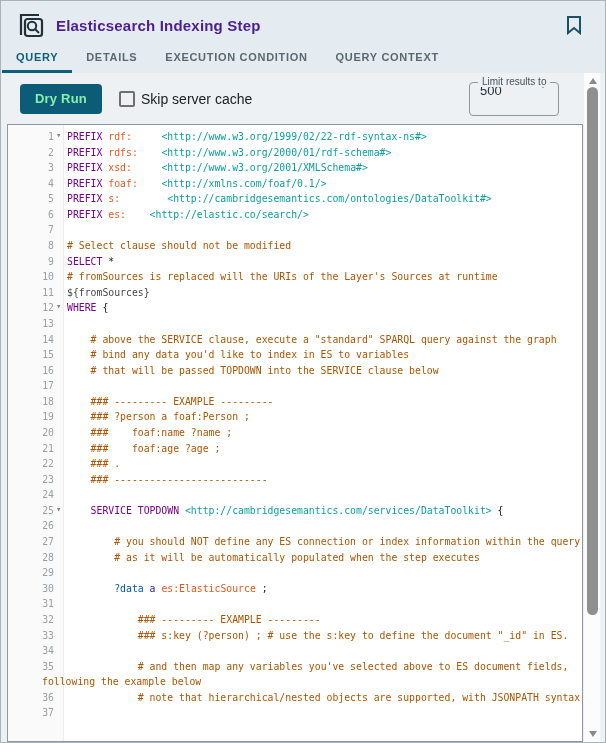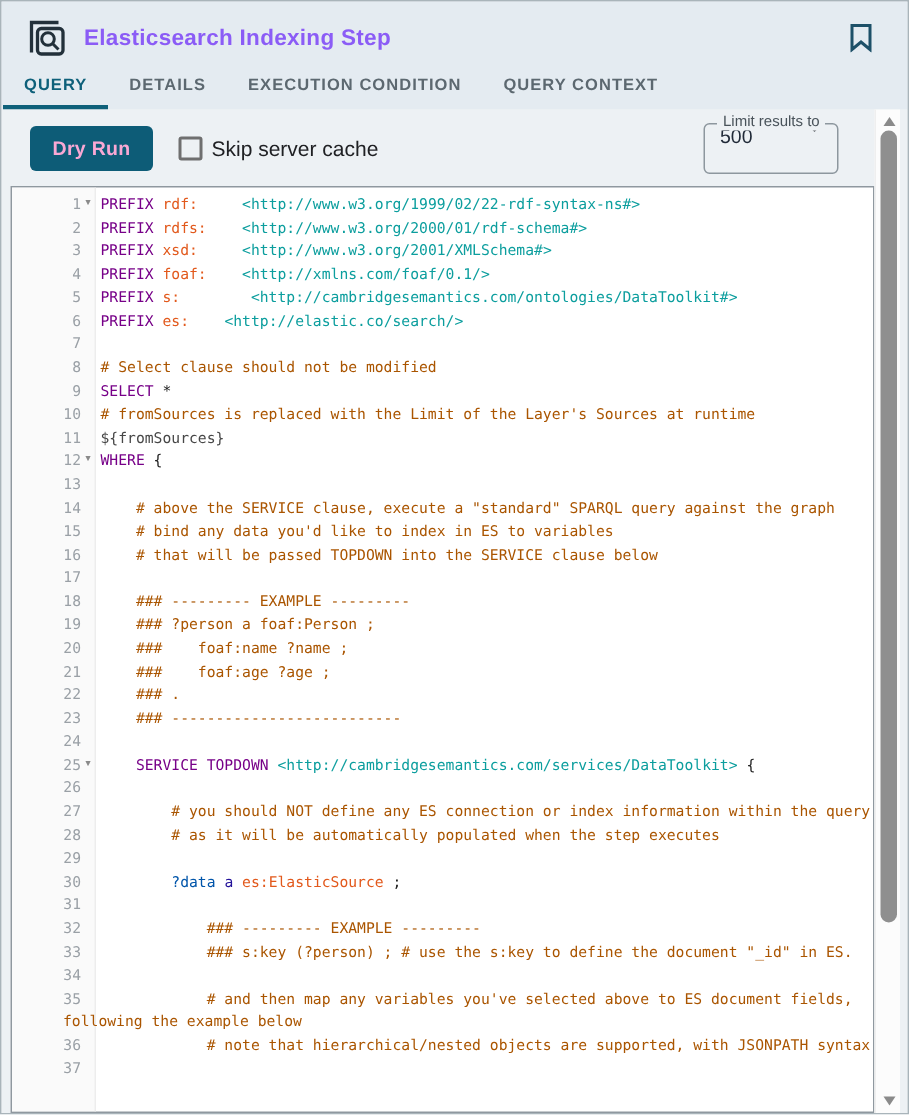--- a/index.html
+++ b/index.html
@@ -5,36 +5,36 @@
   * { margin:0; padding:0; box-sizing:border-box; }
   html,body { width:606px; height:743px; font-family:"Liberation Sans", sans-serif; background:#fff; }
   .dialog {
     width:606px; height:743px; border:1px solid #a9b4ba; background:#edf1f4;
     display:flex; flex-direction:column; overflow:hidden;
   }
   
   .header { background:#e4ebf1; }
   .title-row { display:flex; align-items:center; padding:11px 16px 4px 17px; }
   .hdr-icon { width:26px; height:26px; margin-right:12px; flex:0 0 auto; }
-  .title { font-size:15px; font-weight:700; color:#8b5cf6; letter-spacing:.2px; }
+  .title { font-size:15px; font-weight:700; color:#4c1d95; letter-spacing:.2px; }
   .spacer { flex:1; }
   .bm-icon { width:18px; height:20px; margin-right:6px; cursor:pointer; }
   .tabs { display:flex; padding-left:1px; }
   .tab {
     padding:9px 14px 7px 14px; font-size:11px; font-weight:700; letter-spacing:.7px;
     color:#5c6870; cursor:pointer; border-bottom:3px solid transparent; white-space:nowrap;
   }
   .tab.active { color:#0e607a; border-bottom-color:#0e607a; }
   
   .content { flex:1; display:flex; background:#edf1f4; position:relative; }
   .main { flex:1; display:flex; flex-direction:column; min-width:0; }
   
   .toolbar { height:51px; display:flex; align-items:center; padding:0 12px 0 19px; }
   .dryrun-btn {
-    background:#0d5c77; color:#f9a8d4; border:none; border-radius:4px; height:30px;
+    background:#0d5c77; color:#86efac; border:none; border-radius:4px; height:30px;
     padding:0 15px; font-size:13px; font-weight:600; font-family:"Liberation Sans",sans-serif;
     cursor:pointer; letter-spacing:.2px;
   }
   .chk-wrap { display:flex; align-items:center; margin-left:17px; cursor:pointer; }
   .checkbox { width:16px; height:16px; border:2px solid #6f6f6f; border-radius:2px; background:transparent; }
   .chk-label { font-size:14px; color:#202124; margin-left:6px; }
   .limit-select {
     position:relative; width:90px; height:34px; border:1px solid #8d979e; border-radius:4px;
     display:flex; padding:0 10px; cursor:pointer; margin-right:12px;
   }
@@ -126,21 +126,21 @@
       <div class="editor" id="code-editor">
           <div class="code-row"><span class="gutter-num">1</span><span class="fold-arrow">▾</span><span class="s-kw">PREFIX </span><span class="s-px">rdf:</span><span class="s-tx">     </span><span class="s-ur">&lt;http://www.w3.org/1999/02/22-rdf-syntax-ns#&gt;</span></div>
           <div class="code-row"><span class="gutter-num">2</span><span class="s-kw">PREFIX </span><span class="s-px">rdfs:</span><span class="s-tx">    </span><span class="s-ur">&lt;http://www.w3.org/2000/01/rdf-schema#&gt;</span></div>
           <div class="code-row"><span class="gutter-num">3</span><span class="s-kw">PREFIX </span><span class="s-px">xsd:</span><span class="s-tx">     </span><span class="s-ur">&lt;http://www.w3.org/2001/XMLSchema#&gt;</span></div>
           <div class="code-row"><span class="gutter-num">4</span><span class="s-kw">PREFIX </span><span class="s-px">foaf:</span><span class="s-tx">    </span><span class="s-ur">&lt;http://xmlns.com/foaf/0.1/&gt;</span></div>
           <div class="code-row"><span class="gutter-num">5</span><span class="s-kw">PREFIX </span><span class="s-px">s:</span><span class="s-tx">        </span><span class="s-ur">&lt;http://cambridgesemantics.com/ontologies/DataToolkit#&gt;</span></div>
           <div class="code-row"><span class="gutter-num">6</span><span class="s-kw">PREFIX </span><span class="s-px">es:</span><span class="s-tx">    </span><span class="s-ur">&lt;http://elastic.co/search/&gt;</span></div>
           <div class="code-row"><span class="gutter-num">7</span></div>
           <div class="code-row"><span class="gutter-num">8</span><span class="s-cm"># Select clause should not be modified</span></div>
           <div class="code-row"><span class="gutter-num">9</span><span class="s-kw">SELECT </span><span class="s-pn">*</span></div>
-          <div class="code-row"><span class="gutter-num">10</span><span class="s-cm"># fromSources is replaced with the Limit of the Layer's Sources at runtime</span></div>
+          <div class="code-row"><span class="gutter-num">10</span><span class="s-cm"># fromSources is replaced will the URIs of the Layer's Sources at runtime</span></div>
           <div class="code-row"><span class="gutter-num">11</span><span class="s-df">${fromSources}</span></div>
           <div class="code-row"><span class="gutter-num">12</span><span class="fold-arrow">▾</span><span class="s-kw">WHERE </span><span class="s-pn">{</span></div>
           <div class="code-row"><span class="gutter-num">13</span></div>
           <div class="code-row"><span class="gutter-num">14</span><span class="s-tx">    </span><span class="s-cm"># above the SERVICE clause, execute a "standard" SPARQL query against the graph</span></div>
           <div class="code-row"><span class="gutter-num">15</span><span class="s-tx">    </span><span class="s-cm"># bind any data you'd like to index in ES to variables</span></div>
           <div class="code-row"><span class="gutter-num">16</span><span class="s-tx">    </span><span class="s-cm"># that will be passed TOPDOWN into the SERVICE clause below</span></div>
           <div class="code-row"><span class="gutter-num">17</span></div>
           <div class="code-row"><span class="gutter-num">18</span><span class="s-tx">    </span><span class="s-cm">### --------- EXAMPLE ---------</span></div>
           <div class="code-row"><span class="gutter-num">19</span><span class="s-tx">    </span><span class="s-cm">### ?person a foaf:Person ;</span></div>
           <div class="code-row"><span class="gutter-num">20</span><span class="s-tx">    </span><span class="s-cm">###    foaf:name ?name ;</span></div>

